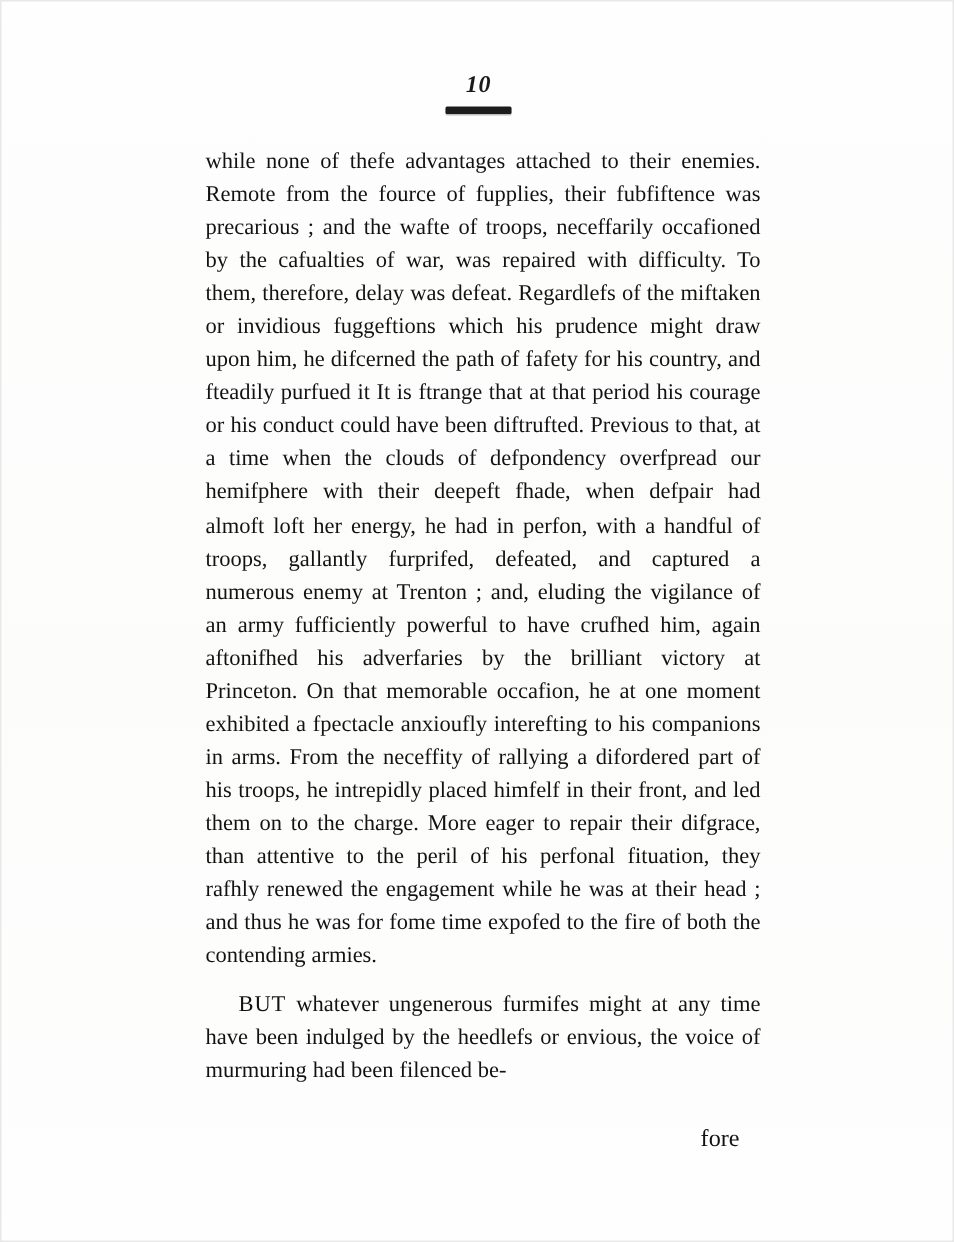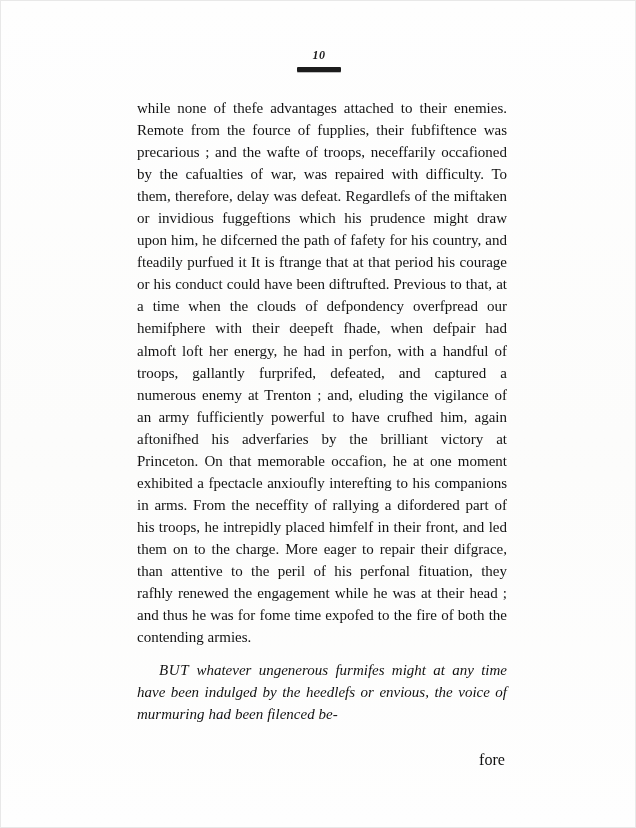--- a/index.html
+++ b/index.html
@@ -29,21 +29,21 @@
   .header {
     position: absolute;
     left: 0;
     top: 48px;
     width: 636px;
     text-align: center;
   }
   .folio {
     font-family: "Liberation Serif", "DejaVu Serif", serif;
     font-style: italic;
-    font-size: 12px;
+    font-size: 16px;
     font-weight: 700;
     letter-spacing: 0.5px;
     color: #1a1a1a;
     line-height: 1;
     text-align: center;
   }
   .ornament-rule {
     margin: 6px auto 0 auto;
     width: 44px;
     height: 5px;
@@ -67,33 +67,32 @@
     text-align: justify;
     text-justify: inter-word;
     color: #121212;
     word-spacing: 0.2px;
   }
   .para + .para {
     margin-top: 11px;
   }
   .para.indented {
     text-indent: 22px;
-    font-style: italic;
   }
 
   
   .smallcaps {
     font-variant: small-caps;
     letter-spacing: 0.6px;
   }
 
   
   .catchword {
     position: absolute;
-    left: 148px;
+    left: 136px;
     top: 748px;
     width: 370px;
     text-align: right;
     font-size: 16.1px;
     line-height: 22px;
     color: #121212;
     padding-right: 14px;
     box-sizing: border-box;
   }
 

